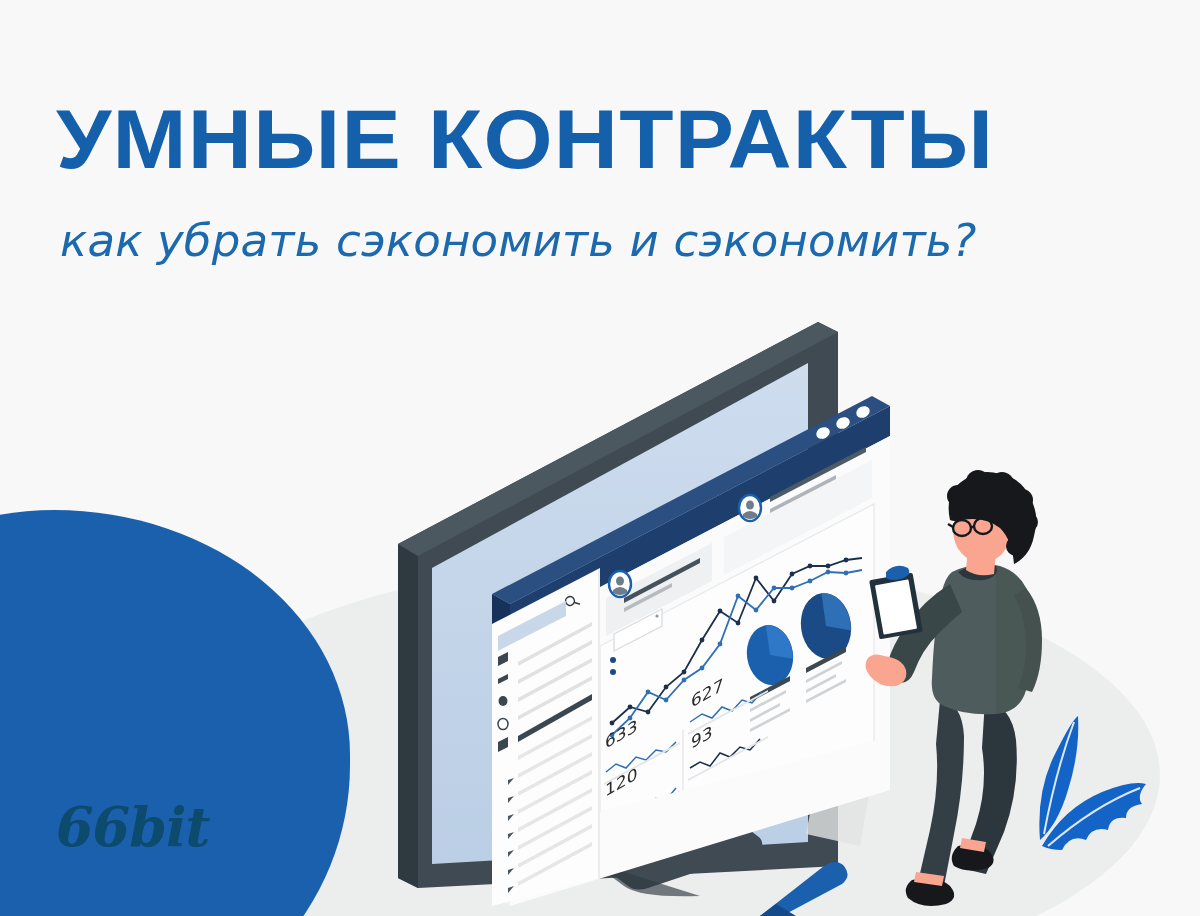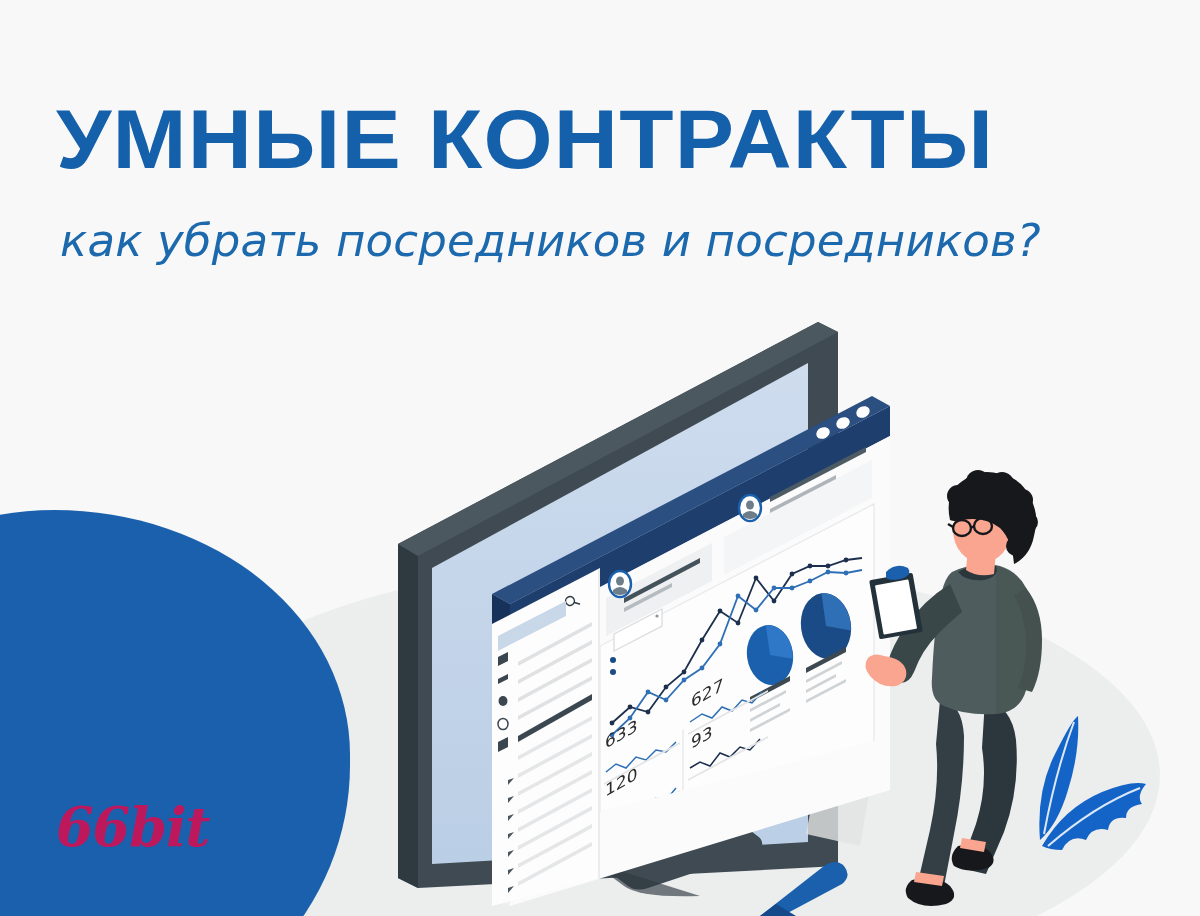--- a/index.html
+++ b/index.html
@@ -85,21 +85,21 @@
 
   
   .logo {
     position: absolute;
     left: 56px;
     top: 795px;
     font-family: "DejaVu Serif", "Liberation Serif", serif;
     font-style: italic;
     font-weight: 700;
     font-size: 54px;
-    color: #be185d;
+    color: #0c4a6e;
     letter-spacing: -1px;
     z-index: 30;
   }
 
   
   #illustration {
     position: absolute;
     left: 0;
     top: 0;
     width: 1200px;
@@ -408,18 +408,18 @@
     </svg>
 
     <div class="stat-num stat-627">627</div>
     <div class="stat-num stat-633">633</div>
     <div class="stat-num stat-93">93</div>
     <div class="stat-num stat-120">120</div>
   </div>
 
   <div class="headline-block">
     <div class="title">УМНЫЕ КОНТРАКТЫ</div>
-    <div class="subtitle">как убрать посредников и посредников?</div>
+    <div class="subtitle">как убрать сэкономить и сэкономить?</div>
   </div>
 
   <div class="logo">66bit</div>
 
 </div>
 
 </body></html>

